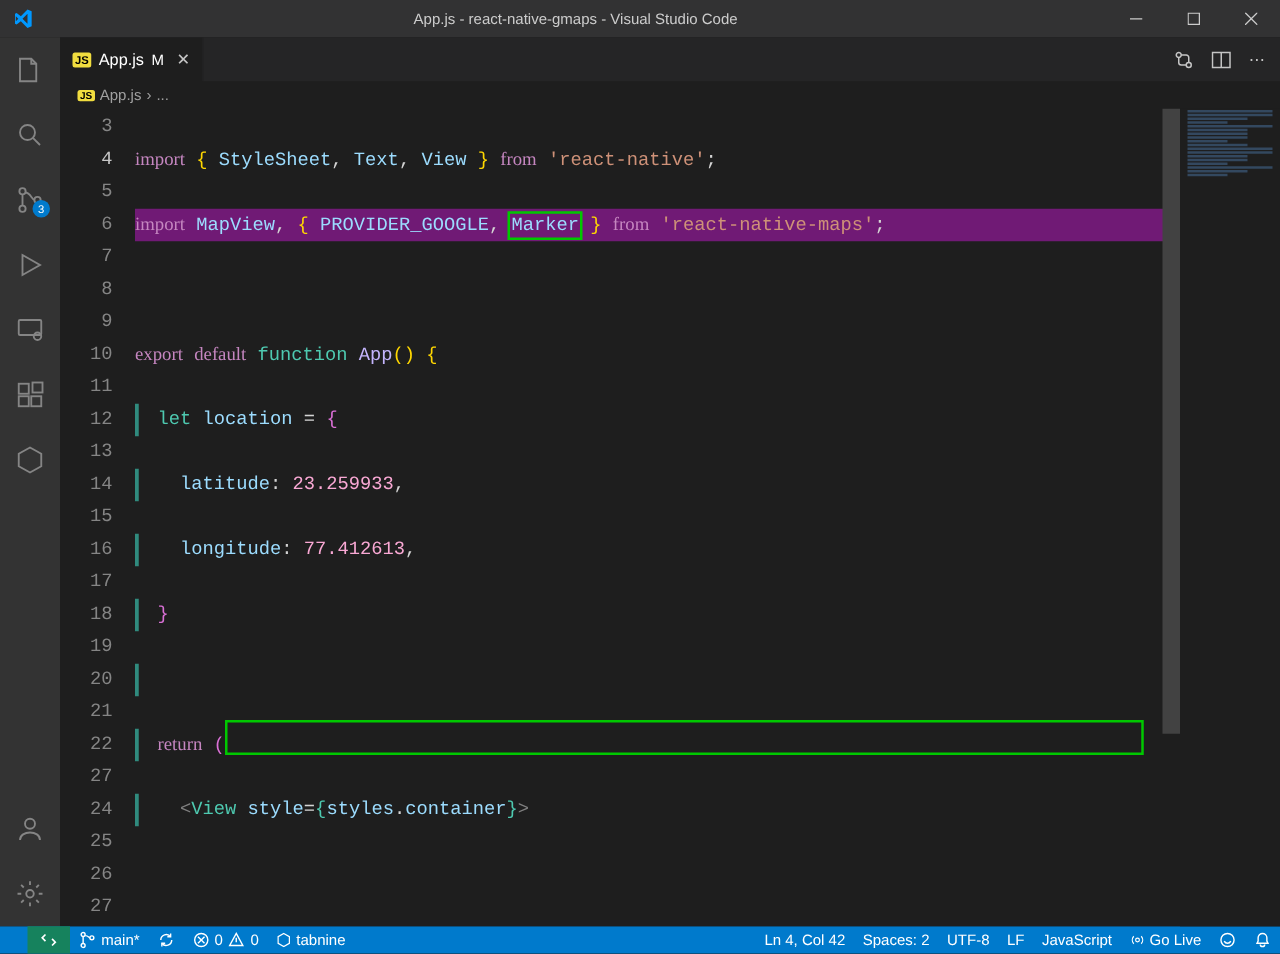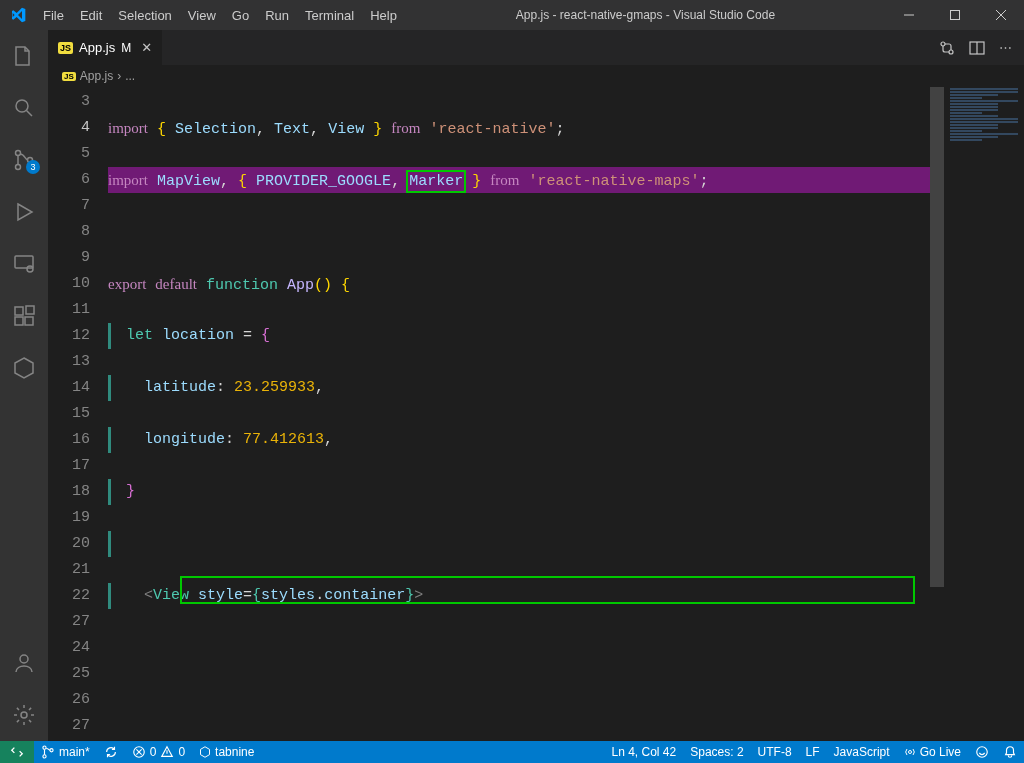--- a/index.html
+++ b/index.html
@@ -67,33 +67,33 @@
 .code .fold-bar { position:absolute; left:0; top:0; bottom:0; width:3px; }
 .code .fold-bar.teal { background:#308b7e; }
 
 .minimap { width:80px; background:#1e1e1e; position:relative; }
 .minimap .mm-line { height:2px; margin:1px 6px; background:#3c5a7a; opacity:0.7; }
 .minimap .mm-line.short { width:40%; }
 .minimap .mm-line.med { width:60%; }
 .minimap .mm-line.long { width:85%; }
 
 .statusbar {
-  height:22px; background:#007acc; color:#ffffff; display:flex; align-items:center; font-size:12px;
+  height:22px; background:#007acc; color:#ffffff; display:flex; align-items:center; font-size:12px;padding-left:22px;
 }
 .statusbar .remote { background:#16825d; width:34px; height:22px; display:flex; align-items:center; justify-content:center; }
 .statusbar .sb-item { padding:0 7px; height:22px; display:flex; align-items:center; gap:4px; cursor:pointer; }
 .statusbar .spacer { flex:1; }
 
 
 .kw { color:#c586c0;font-family:Liberation Serif, serif; }
 .fn { color:#c4b5fd; }
 .type { color:#4ec9b0;text-align:center; }
 .var { color:#9cdcfe; }
 .str { color:#ce9178; }
-.num { color:#eab308; }
+.num { color:#f9a8d4; }
 .punct { color:#d4d4d4; }
 .brace1 { color:#ffd700; }
 .brace2 { color:#da70d6; }
 .tag { color:#4ec9b0; }
 .tagp { color:#808080; }
 .attr { color:#9cdcfe; }
 
 .green-box { outline:2px solid #00c800; outline-offset:1px; }
 .green-box-big { border:2px solid #00c800; position:absolute; }
 
@@ -103,30 +103,20 @@
 svg { display:block; }
 </style>
 </head>
 <body>
 
 <div class="titlebar">
   <div class="vscode-icon">
     <svg width="16" height="16" viewBox="0 0 24 24">
         <path fill="#0098ff" d="M23 3l-5-2-8 8-5-4-2 1v12l2 1 5-4 8 8 5-2V3zM4 15V9l3 3-3 3zm14 3l-6-6 6-6v12z"></path>
       </svg>
-  </div>
-  <div class="menus">
-    <div class="menu-item">File</div>
-    <div class="menu-item">Edit</div>
-    <div class="menu-item">Selection</div>
-    <div class="menu-item">View</div>
-    <div class="menu-item">Go</div>
-    <div class="menu-item">Run</div>
-    <div class="menu-item">Terminal</div>
-    <div class="menu-item">Help</div>
   </div>
   <div class="title-center">App.js - react-native-gmaps - Visual Studio Code</div>
   <div class="window-controls">
     <div class="ctrl">
         <svg width="10" height="10">
           <line x1="0" y1="5" x2="10" y2="5" stroke="#ccc" stroke-width="1"></line>
         </svg>
       </div>
     <div class="ctrl">
         <svg width="10" height="10">
@@ -264,29 +254,30 @@
         <div class="ln">21</div>
         <div class="ln">22</div>
         <div class="ln">27</div>
         <div class="ln">24</div>
         <div class="ln">25</div>
         <div class="ln">26</div>
         <div class="ln">27</div>
       </div>
 
       <div class="code">
-<div class="line"><span class="kw">import</span> <span class="brace1">{</span> <span class="var">Selection</span><span class="punct">,</span> <span class="var">Text</span><span class="punct">,</span> <span class="var">View</span> <span class="brace1">}</span> <span class="kw">from</span> <span class="str">'react-native'</span><span class="punct">;</span></div>
+<div class="line"><span class="kw">import</span> <span class="brace1">{</span> <span class="var">StyleSheet</span><span class="punct">,</span> <span class="var">Text</span><span class="punct">,</span> <span class="var">View</span> <span class="brace1">}</span> <span class="kw">from</span> <span class="str">'react-native'</span><span class="punct">;</span></div>
 <div class="line active"><span class="kw">import</span> <span class="var">MapView</span><span class="punct">,</span> <span class="brace1">{</span> <span class="var">PROVIDER_GOOGLE</span><span class="punct">,</span> <span class="var green-box">Marker</span> <span class="brace1">}</span> <span class="kw">from</span> <span class="str">'react-native-maps'</span><span class="punct">;</span></div>
 <div class="line"></div>
 <div class="line"><span class="kw">export</span> <span class="kw">default</span> <span class="type">function</span> <span class="fn">App</span><span class="brace1">()</span> <span class="brace1">{</span></div>
 <div class="line"><span class="fold-bar teal"></span>  <span class="type">let</span> <span class="var">location</span> <span class="punct">=</span> <span class="brace2">{</span></div>
 <div class="line"><span class="fold-bar teal"></span>    <span class="var">latitude</span><span class="punct">:</span> <span class="num">23.259933</span><span class="punct">,</span></div>
 <div class="line"><span class="fold-bar teal"></span>    <span class="var">longitude</span><span class="punct">:</span> <span class="num">77.412613</span><span class="punct">,</span></div>
 <div class="line"><span class="fold-bar teal"></span>  <span class="brace2">}</span></div>
 <div class="line"><span class="fold-bar teal"></span></div>
+<div class="line"><span class="fold-bar teal"></span>  <span class="kw">return</span> <span class="brace2">(</span></div>
 <div class="line"><span class="fold-bar teal"></span>    <span class="tagp">&lt;</span><span class="tag">View</span> <span class="attr">style</span><span class="punct">=</span><span class="type">{</span><span class="var">styles</span><span class="punct">.</span><span class="var">container</span><span class="type">}</span><span class="tagp">&gt;</span></div>
 
 
 
 
 
 
 
 
 

